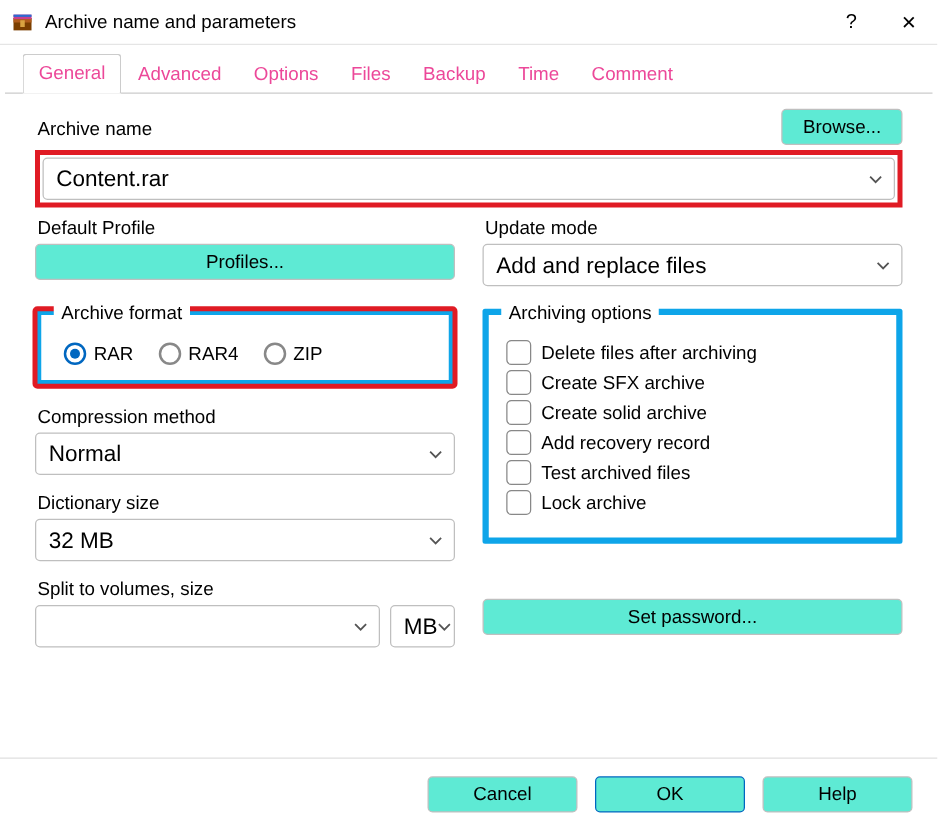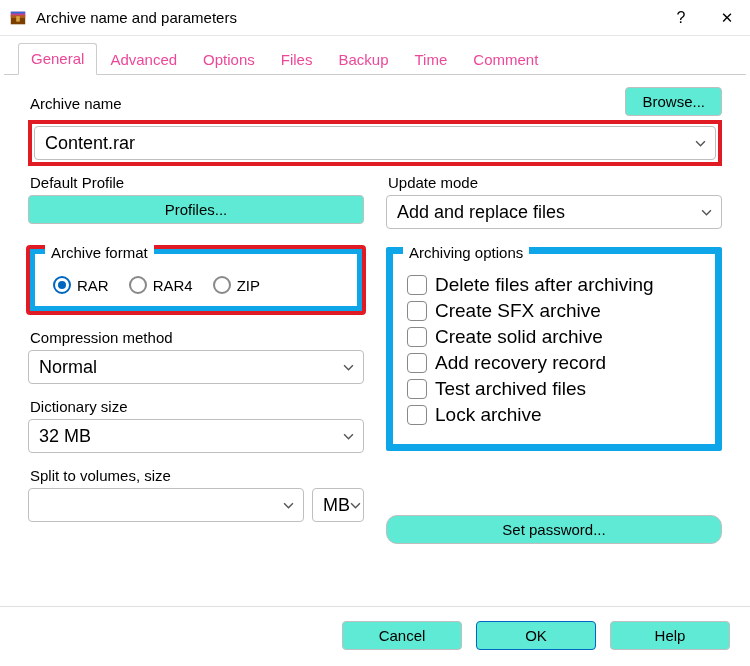--- a/index.html
+++ b/index.html
@@ -105,21 +105,21 @@
   .chev svg { width: 11px; height: 11px; }
   .hl-red {
     outline: 4px solid #e01b24;
     outline-offset: -2px;
   }
   .hl-red-box {
     border: 4px solid #e01b24;
     padding: 2px;
   }
   .fieldset-like {
-    border: 7px solid #0ea5e9;
+    border: 5px solid #0ea5e9;
     border-radius: 2px;
     position: relative;
     padding: 16px 14px 12px 14px;
     margin-top: 14px;
   }
   .fieldset-like .legend {
     position: absolute;
     top: -10px; left: 10px;
     background: #fff;
     padding: 0 6px;
@@ -135,21 +135,21 @@
     border: 2px solid #888; border-radius: 50%;
     display:flex;align-items:center;justify-content:center;
   }
   .radio.checked .circ { border-color: #0067c0; }
   .radio.checked .circ::after {
     content:""; width:8px;height:8px;border-radius:50%;background:#0067c0;
   }
   .check-row {
     display:flex;align-items:center;gap:8px;
     margin: 4px 0;
-    font-size:19px;
+    font-size:15px;
   }
   .check-box {
     width:20px;height:20px;border:1px solid #888;border-radius:4px;background:#fff;
   }
   .split-row { display:flex; gap:8px; }
   .split-row .combo.size { flex:1; }
   .split-row .combo.unit { width:52px; }
   .footer {
     border-top: 1px solid #e0e0e0;
     padding: 14px 20px 16px 0;
@@ -313,21 +313,21 @@
           <div class="check-row">
             <span class="check-box"></span>
             <span>Test archived files</span>
           </div>
           <div class="check-row">
             <span class="check-box"></span>
             <span>Lock archive</span>
           </div>
         </div>
 
-        <button class="btn-std" style="width:100%;margin-top:64px;border-radius:11px;">Set password...</button>
+        <button class="btn-std" style="width:100%;margin-top:44px;">Set password...</button>
       </div>
     </div>
 
   </div>
 
   <div class="footer">
     <button class="btn-std">Cancel</button>
     <button class="btn-std primary">OK</button>
     <button class="btn-std">Help</button>
   </div>

